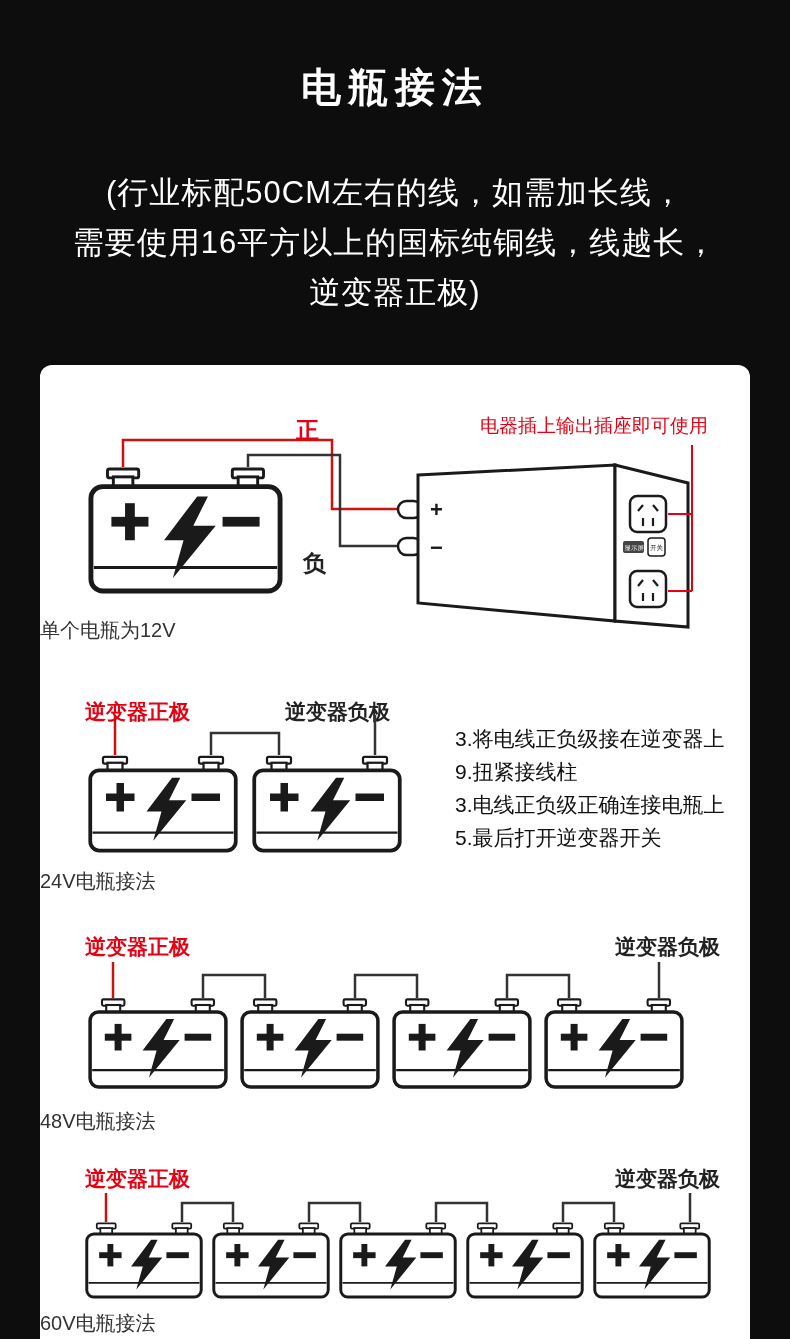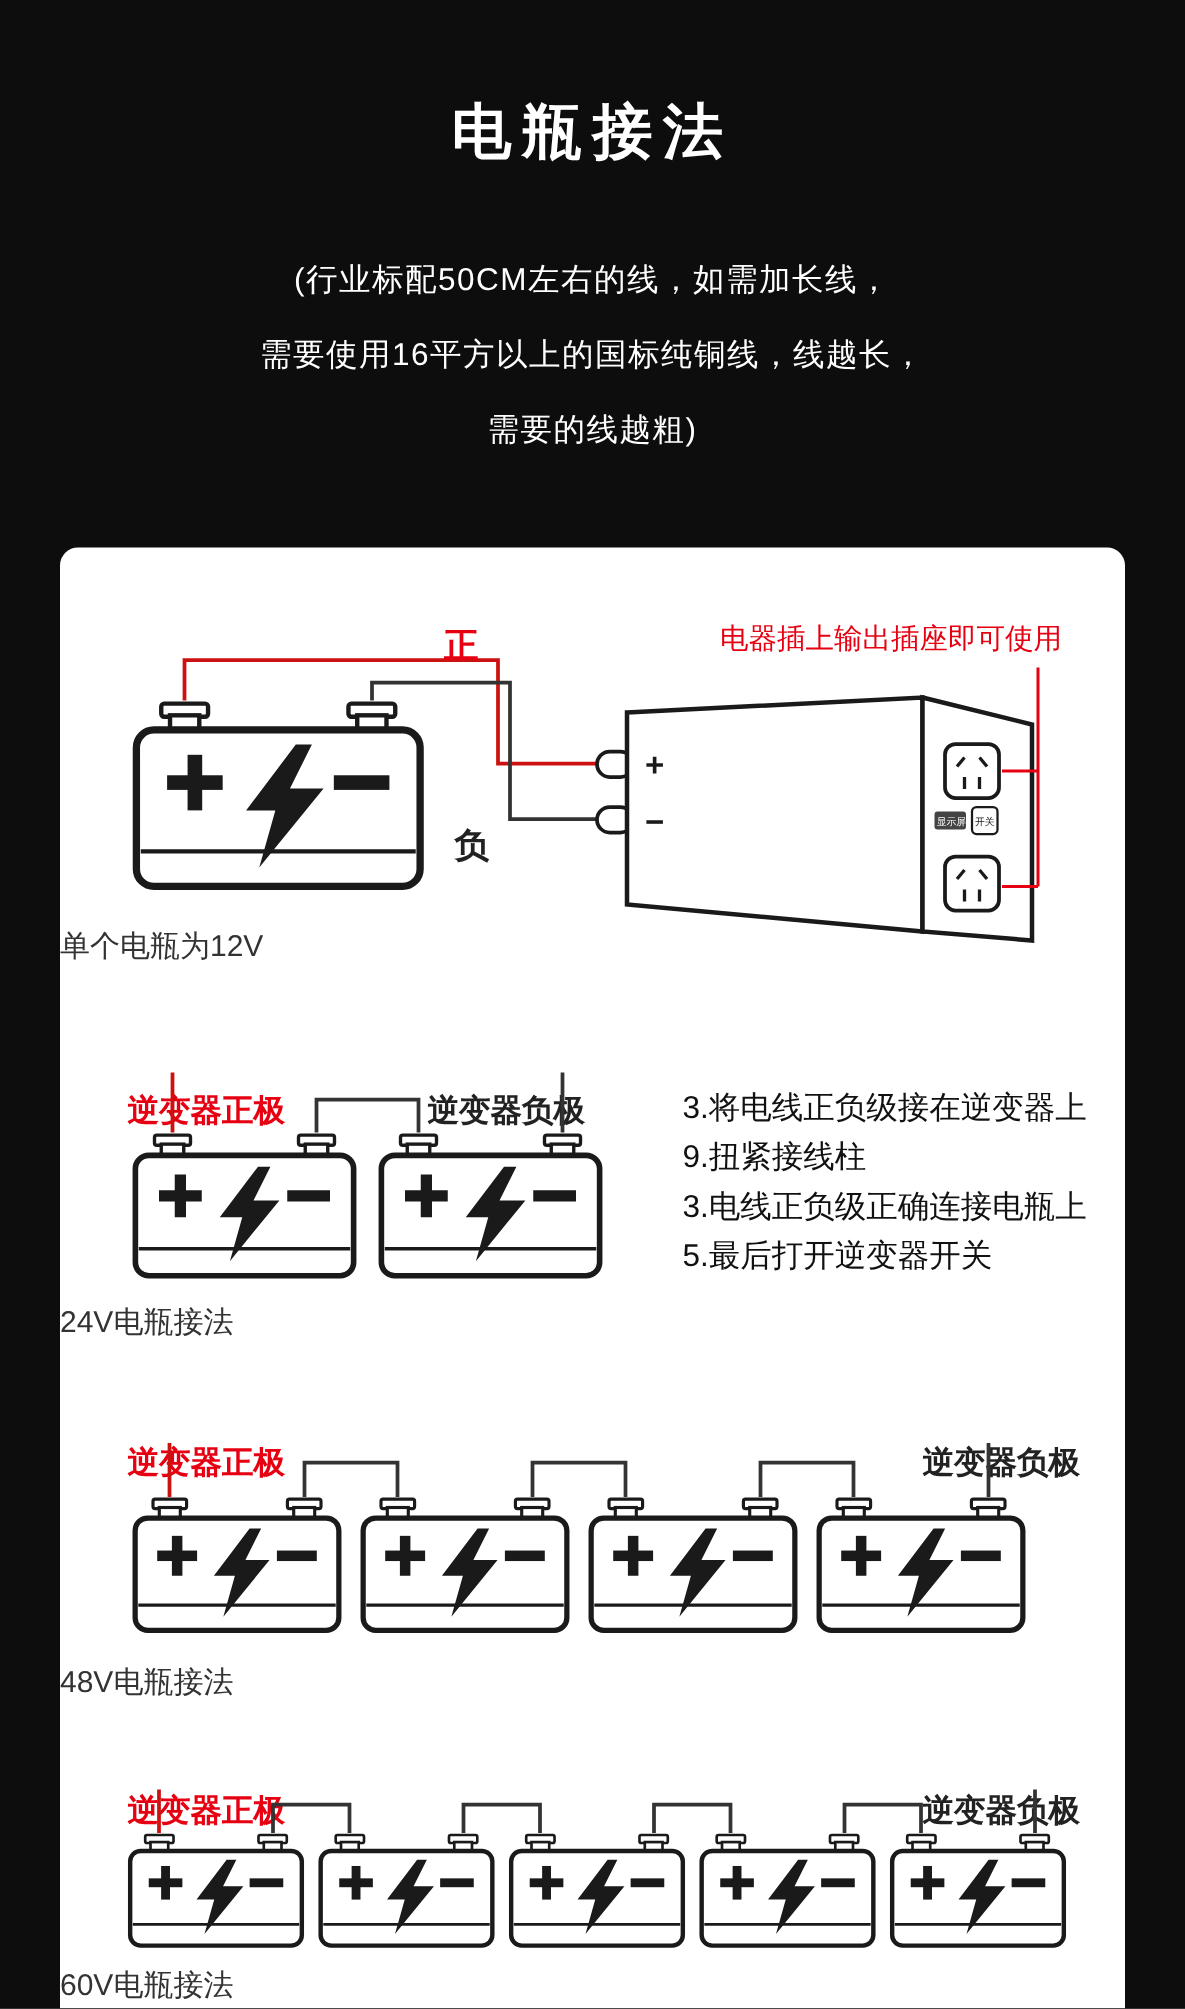--- a/index.html
+++ b/index.html
@@ -2,29 +2,29 @@
 <html><head>
 <meta charset="utf-8">
 <style>
   html,body{margin:0;padding:0;background:#000;}
   .page{position:relative;width:790px;height:1339px;background:#0d0d0d;overflow:hidden;
         font-family:"Liberation Sans",sans-serif;}
   .a{position:absolute;}
   .title{left:0;top:60px;width:790px;text-align:center;color:#ffffff;
          font-size:40px;font-weight:900;letter-spacing:7px;}
   .subtitle-line{left:0;width:790px;text-align:center;color:#ffffff;
-         font-size:21px;font-weight:500;letter-spacing:1px;}
+         font-size:31px;font-weight:500;letter-spacing:1px;}
   .panel{left:40px;top:365px;width:710px;height:974px;background:#ffffff;
          border-radius:12px 12px 0 0;}
   .red{color:#e60012;}
   .dark{color:#222222;}
   .wire-label{font-size:23px;font-weight:600;}
   .note{font-size:19px;font-weight:500;}
   .cap{font-size:20px;color:#333;text-align:left;}
-  .lbl{font-size:21px;font-weight:600;margin-top:28px;}
+  .lbl{font-size:21px;font-weight:600;}
   .steps div{font-size:21px;line-height:33px;color:#111;white-space:nowrap;}
   svg{display:block;}
 </style>
 </head>
 <body>
 
 <svg width="0" height="0" style="position:absolute" aria-hidden="true">
   <defs>
     <symbol id="bat" viewBox="0 0 200 130">
       <g>
@@ -45,21 +45,21 @@
       <polygon points="112,30 78,75 98,75 87,114 131,60 108,60 123,30" fill="#1a1a1a"></polygon>
     </symbol>
   </defs>
 </svg>
 
 <div class="page">
 
   <div class="a title">电瓶接法</div>
   <div class="a subtitle-line" style="top:172px">(行业标配50CM左右的线，如需加长线，</div>
   <div class="a subtitle-line" style="top:222px">需要使用16平方以上的国标纯铜线，线越长，</div>
-  <div class="a subtitle-line" style="top:272px">需要的线越粗)</div>
+  <div class="a subtitle-line" style="top:272px">逆变器正极)</div>
 
   <div class="a panel">
 
     <svg class="a" style="left:0;top:30px" width="710" height="292" viewBox="0 0 710 292">
 
       <polyline points="83,72 83,45 292,45 292,114 360,114" fill="none" stroke="#cc1111" stroke-width="2.5"></polyline>
       <polyline points="208,72 208,60 300,60 300,151 360,151" fill="none" stroke="#333333" stroke-width="2.5"></polyline>
 
       <use href="#bat" xlink:href="#bat" x="48" y="72" width="195" height="127"></use>
 

